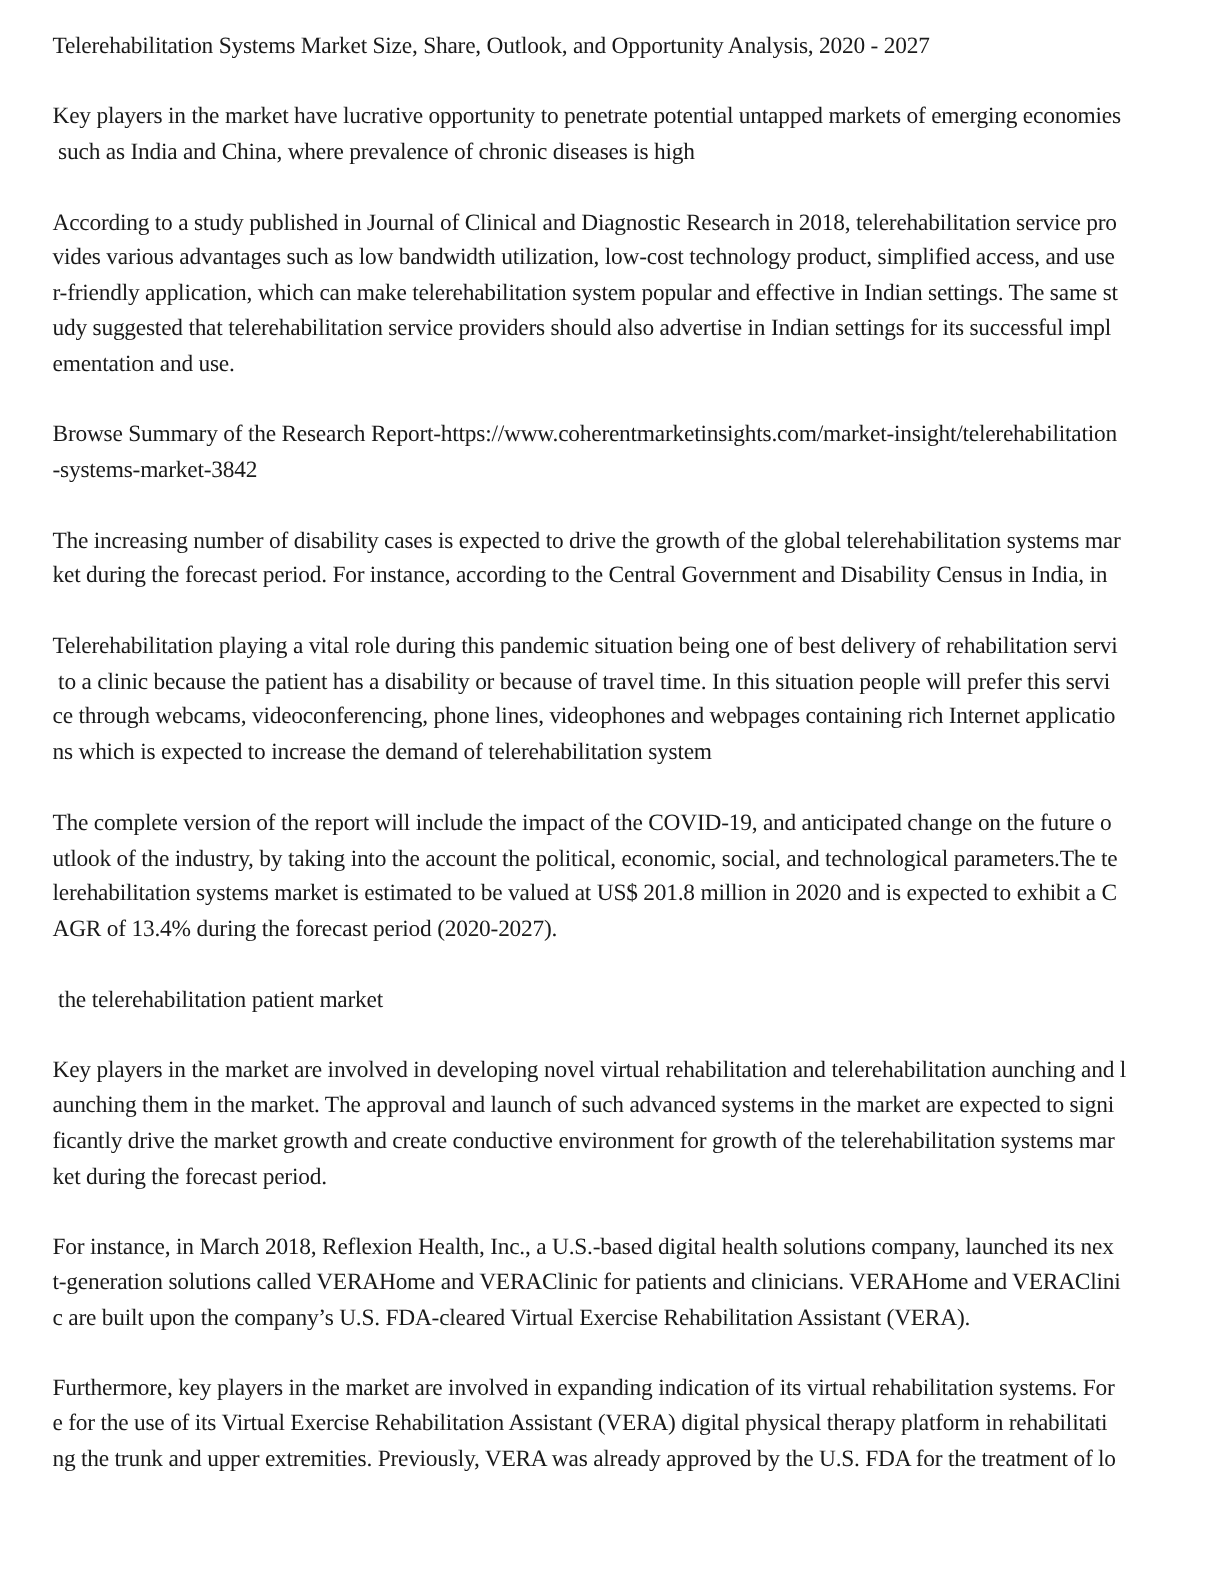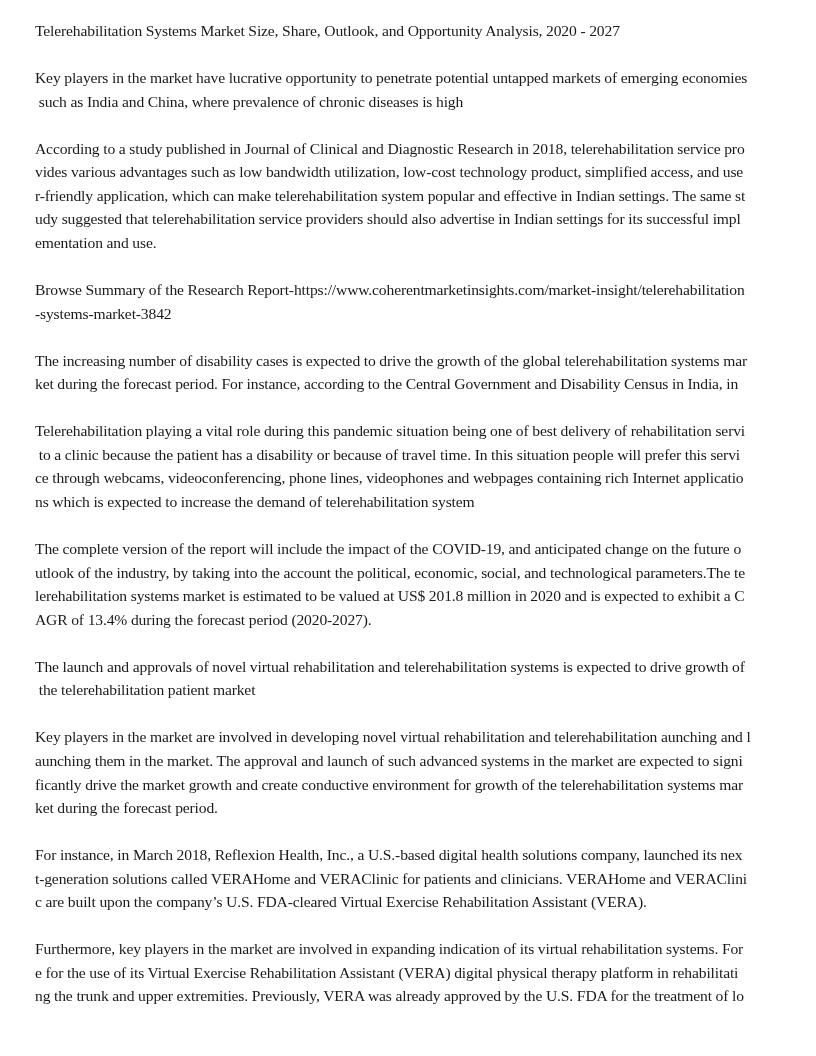--- a/index.html
+++ b/index.html
@@ -76,21 +76,20 @@
 
   <div>
     <div class="line">The complete version of the report will include the impact of the COVID-19, and anticipated change on the future o</div>
     <div class="line">utlook of the industry, by taking into the account the political, economic, social, and technological parameters.The te</div>
     <div class="line">lerehabilitation systems market is estimated to be valued at US$ 201.8 million in 2020 and is expected to exhibit a C</div>
     <div class="line">AGR of 13.4% during the forecast period (2020-2027).</div>
   </div>
   <div class="gap"></div>
 
   <div>
-    <div class="line">The launch and approvals of novel virtual rehabilitation and telerehabilitation systems is expected to drive growth of</div>
     <div class="line"> the telerehabilitation patient market</div>
   </div>
   <div class="gap"></div>
 
   <div>
     <div class="line">Key players in the market are involved in developing novel virtual rehabilitation and telerehabilitation aunching and l</div>
     <div class="line">aunching them in the market. The approval and launch of such advanced systems in the market are expected to signi</div>
     <div class="line">ficantly drive the market growth and create conductive environment for growth of the telerehabilitation systems mar</div>
     <div class="line">ket during the forecast period.</div>
   </div>

